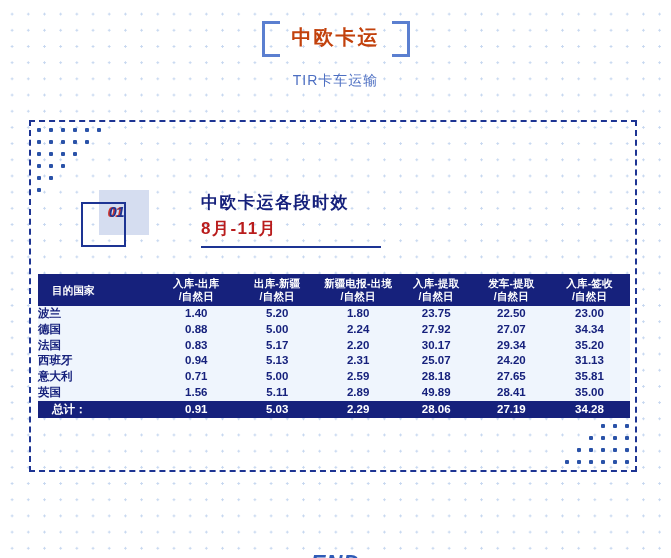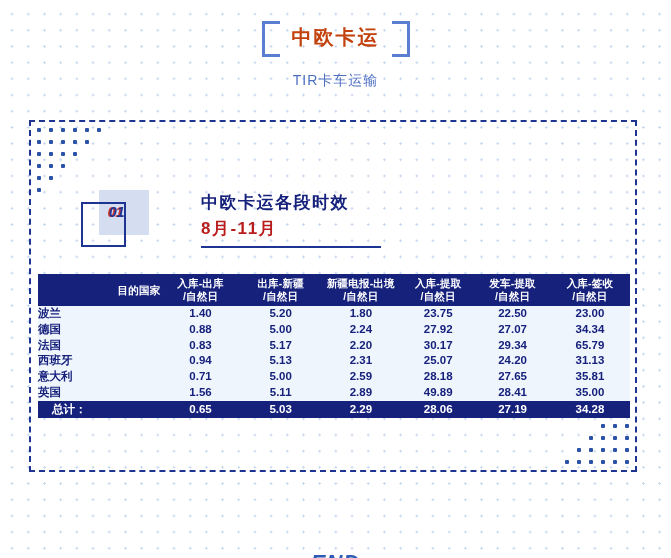--- a/index.html
+++ b/index.html
@@ -195,22 +195,22 @@
     background: #16217c;
     color: #ffffff;
     font-size: 10.5px;
     font-weight: bold;
     height: 32px;
     vertical-align: middle;
     line-height: 13px;
     letter-spacing: .2px;
   }
   #data-table thead th.col-country {
-    text-align: right;
-    padding-left: 20px;
+    text-align: left;
+    padding-left: 14px;
   }
   #data-table tbody tr {
     background: #eff5fd;
   }
   #data-table tbody td {
     color: #16217c;
     font-size: 11.5px;
     font-weight: bold;
     height: 15.8px;
     text-align: center;
@@ -379,21 +379,21 @@
             <td>27.07</td>
             <td>34.34</td>
           </tr>
           <tr>
             <td class="col-country">法国</td>
             <td>0.83</td>
             <td>5.17</td>
             <td>2.20</td>
             <td>30.17</td>
             <td>29.34</td>
-            <td>65.79</td>
+            <td>35.20</td>
           </tr>
           <tr>
             <td class="col-country">西班牙</td>
             <td>0.94</td>
             <td>5.13</td>
             <td>2.31</td>
             <td>25.07</td>
             <td>24.20</td>
             <td>31.13</td>
           </tr>
@@ -410,21 +410,21 @@
             <td class="col-country">英国</td>
             <td>1.56</td>
             <td>5.11</td>
             <td>2.89</td>
             <td>49.89</td>
             <td>28.41</td>
             <td>35.00</td>
           </tr>
           <tr class="total-row">
             <td class="col-country">总计：</td>
-            <td>0.65</td>
+            <td>0.91</td>
             <td>5.03</td>
             <td>2.29</td>
             <td>28.06</td>
             <td>27.19</td>
             <td>34.28</td>
           </tr>
         </tbody>
     </table>
   </div>
 

